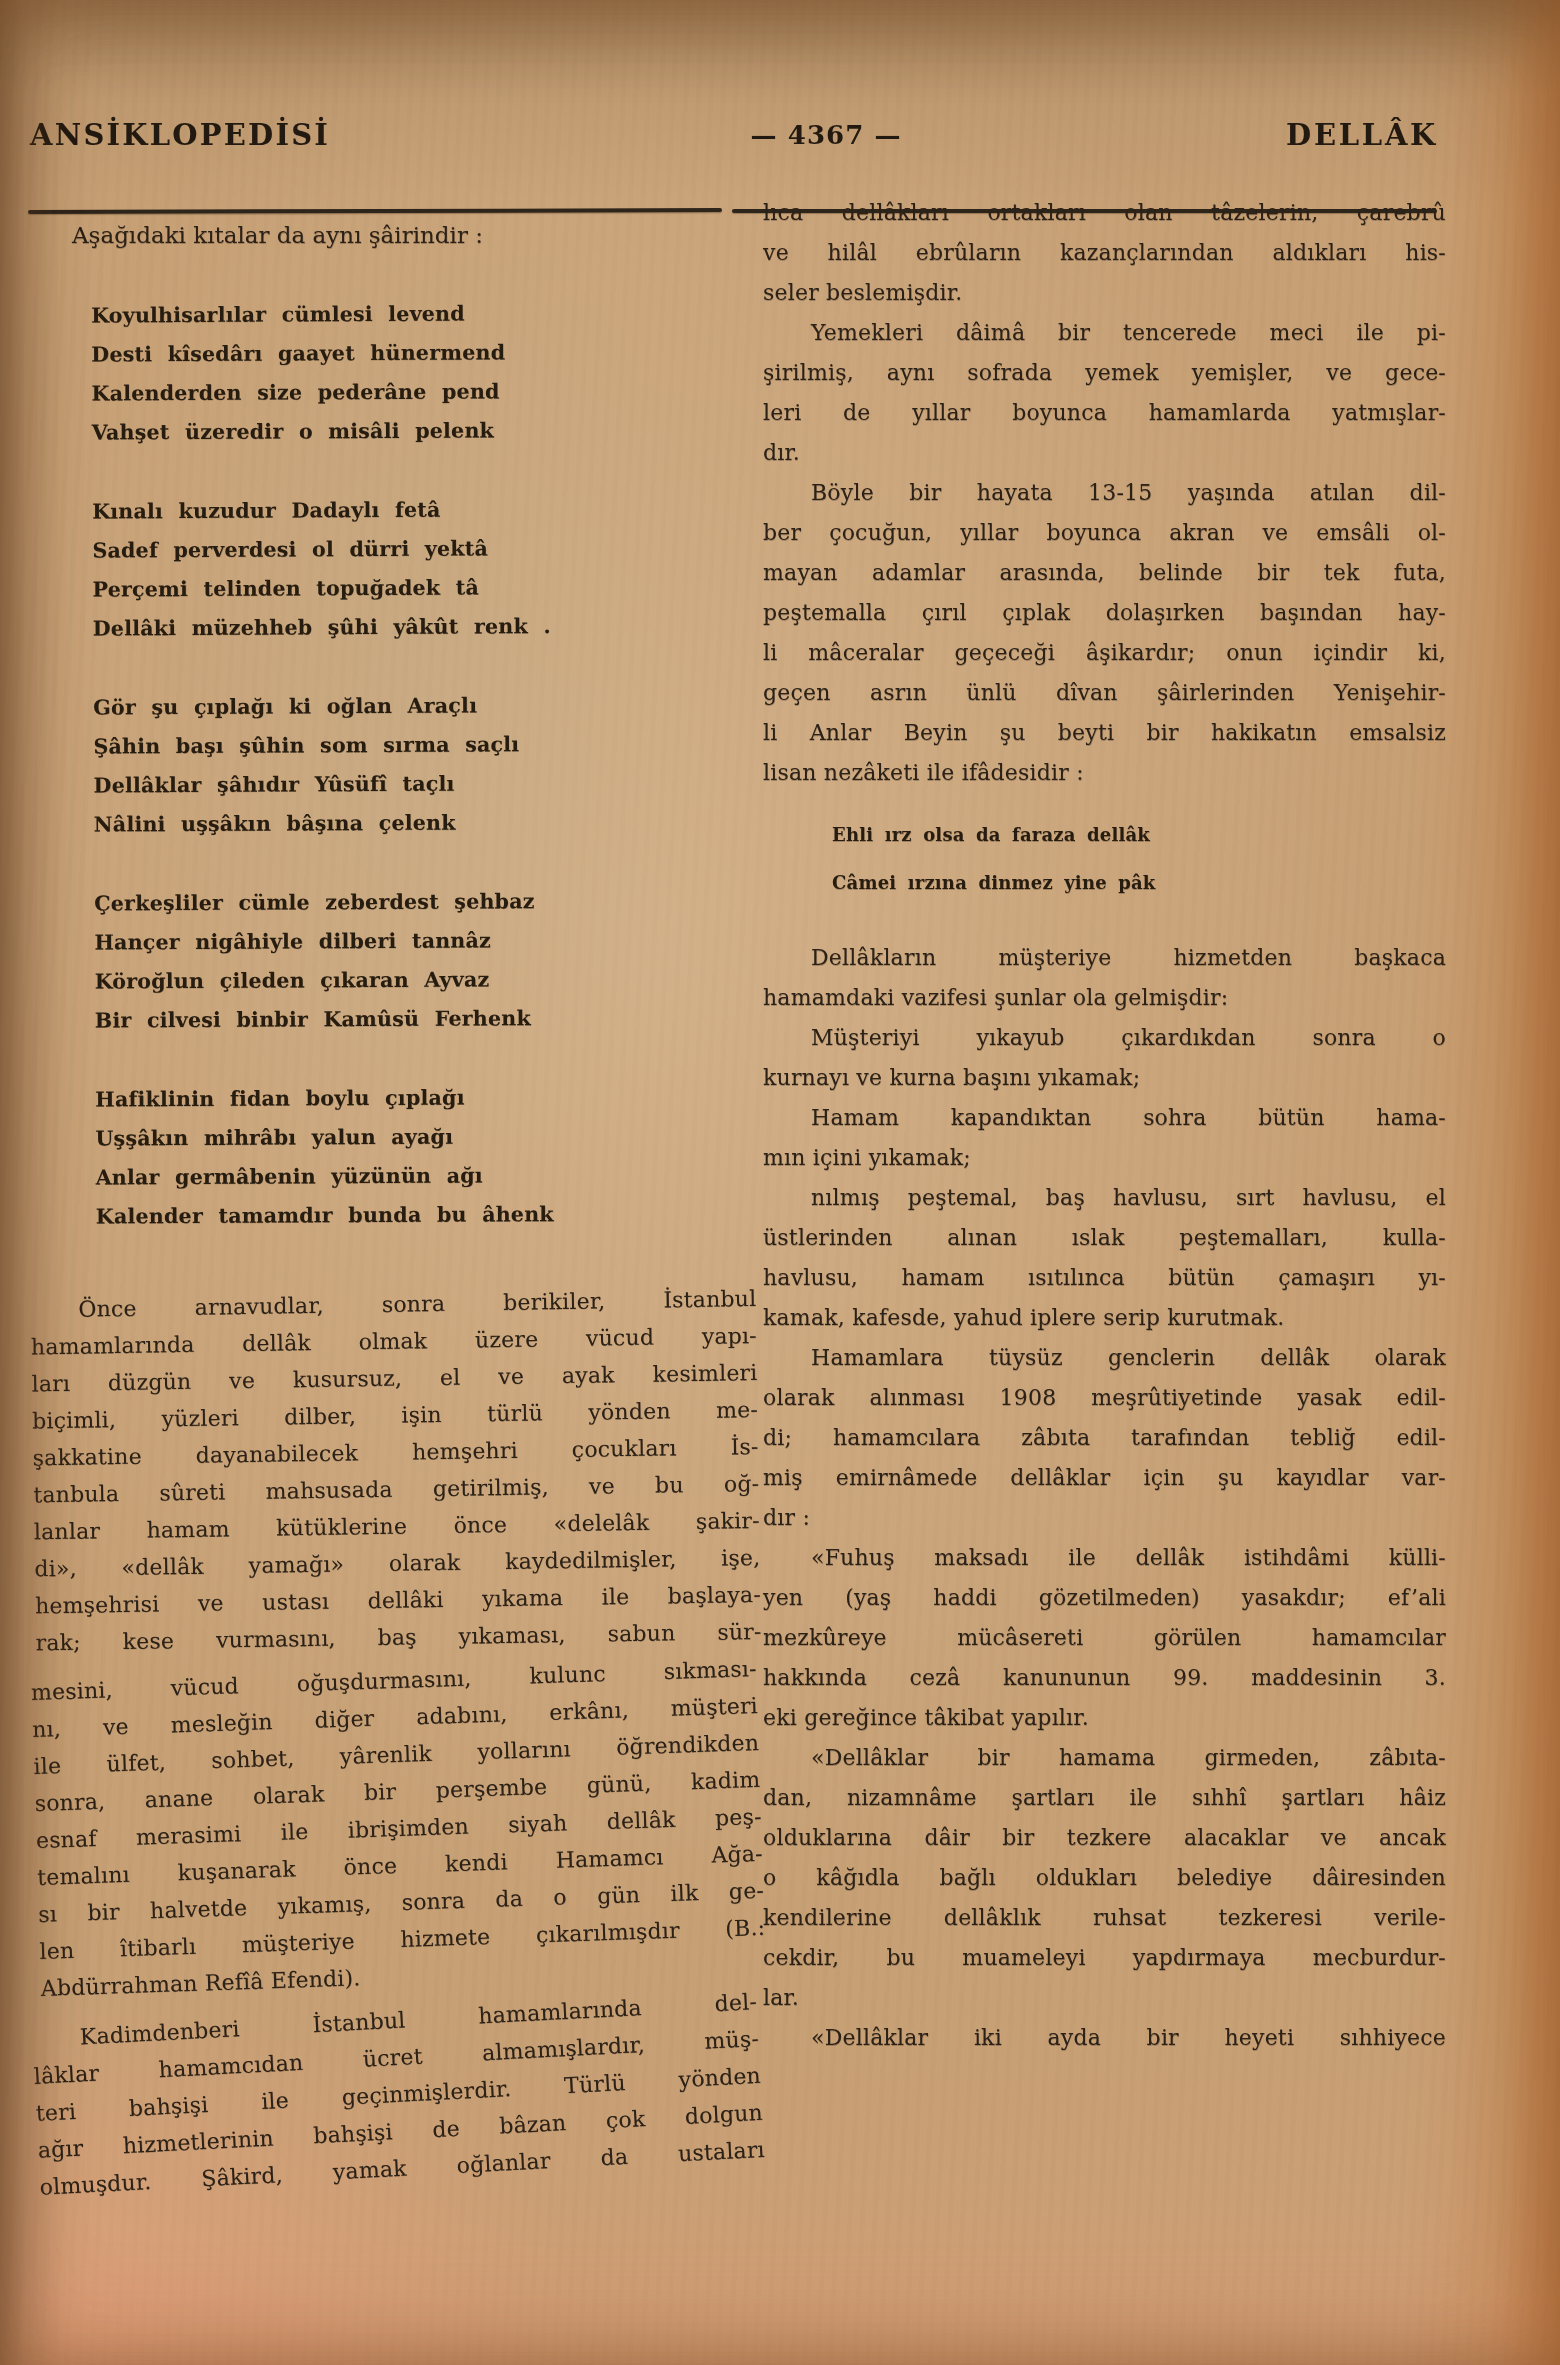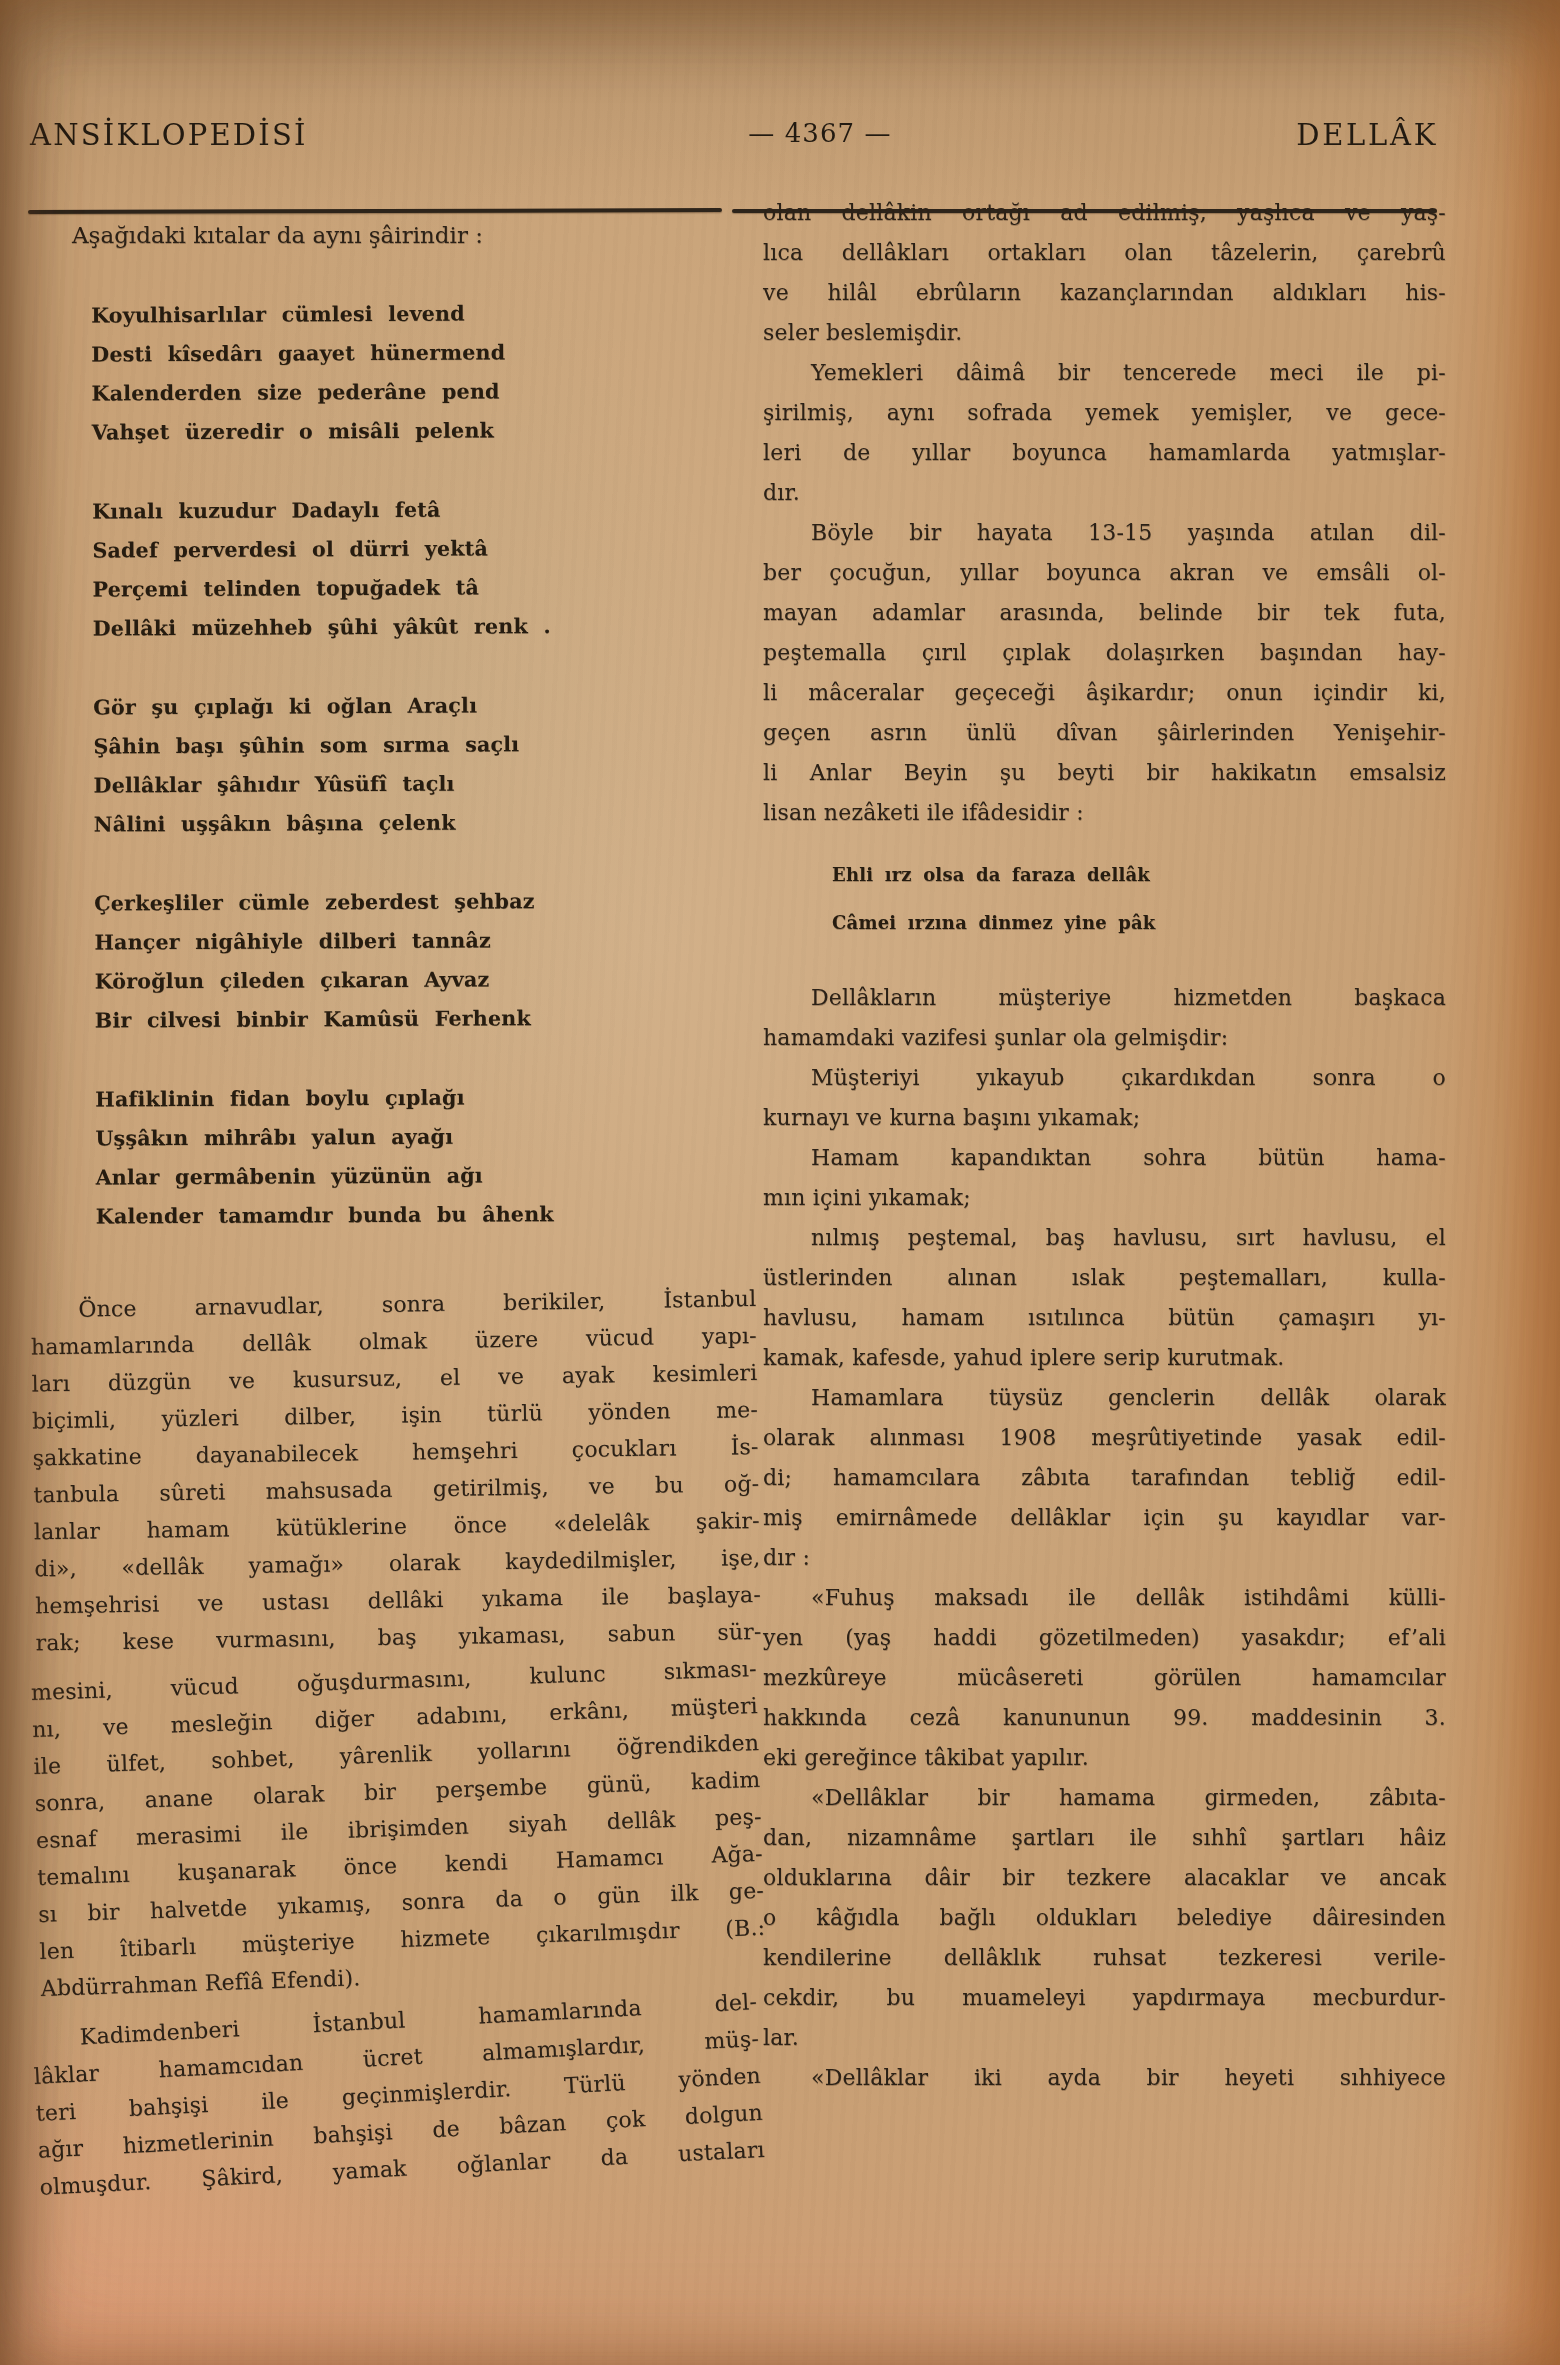--- a/index.html
+++ b/index.html
@@ -25,22 +25,22 @@
     box-shadow:
       inset 0 0 103px rgba(92,62,32,0.22),
       inset -30px 0 76px rgba(175,88,22,0.22),
       inset 21.7px 0 60px rgba(84,54,28,0.25),
       inset 0 -38px 87px rgba(224,140,108,0.18),
       inset 0 32.5px 65px rgba(96,70,42,0.22);
   }
   
   .header{
     position:absolute;left:30px;top:118px;width:1408px;
-    display:flex;justify-content:space-between;align-items:flex-start;
-    font-weight:normal;color:#221a11;
+    display:flex;justify-content:space-between;align-items:center;
+    font-weight:bold;color:#221a11;
   }
   .h-left{font-size:29px;letter-spacing:2.2px;}
   .h-center{font-size:26px;letter-spacing:1.1px;margin-left:36px;}
   .h-right{font-size:29px;letter-spacing:2.7px;}
   .rule{position:absolute;top:209px;height:3.8px;background:#2d241a;border-radius:2.2px;
         box-shadow:0 1.1px 1.1px rgba(60,40,20,0.35);}
   .rule-left{left:28px;width:694px;transform:rotate(-0.15deg);}
   .rule-right{left:732px;width:705px;}
   
   .col{position:absolute;}
@@ -157,21 +157,20 @@
         <div class="tline">Kadimdenberi İstanbul hamamlarında del-</div>
         <div class="tline">lâklar hamamcıdan ücret almamışlardır, müş-</div>
         <div class="tline">teri bahşişi ile geçinmişlerdir. Türlü yönden</div>
         <div class="tline">ağır hizmetlerinin bahşişi de bâzan çok dolgun</div>
         <div class="tline">olmuşdur. Şâkird, yamak oğlanlar da ustaları</div>
       </div>
   </section>
 
   <section class="col col-right">
     <div class="para">
-        <div class="tline">olan dellâkin ortağı ad edilmiş, yaşlıca ve yaş-</div>
         <div class="tline">lıca dellâkları ortakları olan tâzelerin, çarebrû</div>
         <div class="tline">ve hilâl ebrûların kazançlarından aldıkları his-</div>
         <div class="tline">seler beslemişdir.</div>
       </div>
     <div class="para indent">
         <div class="tline">Yemekleri dâimâ bir tencerede meci ile pi-</div>
         <div class="tline">şirilmiş, aynı sofrada yemek yemişler, ve gece-</div>
         <div class="tline">leri de yıllar boyunca hamamlarda yatmışlar-</div>
         <div class="tline">dır.</div>
       </div>

